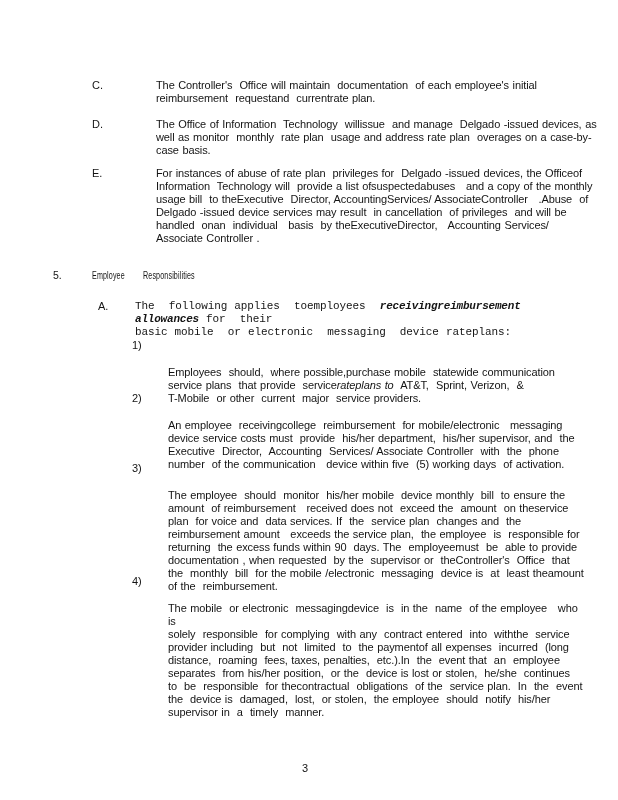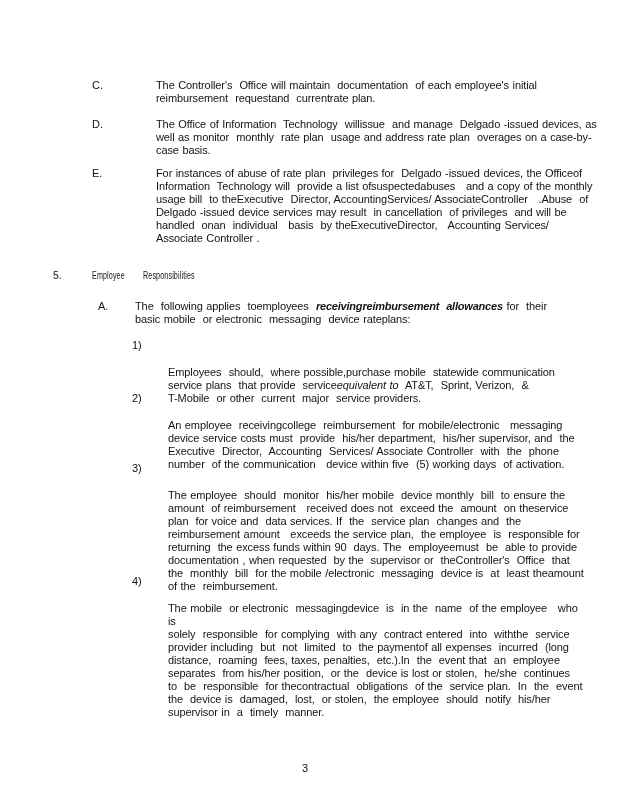--- a/index.html
+++ b/index.html
@@ -19,21 +19,21 @@
   .txt { white-space: pre-wrap; word-spacing: 0.6px; letter-spacing: -0.1px; }
 
   
   .cde { left: 92px; }
   .cde .lbl { width: 36px; }
   .cde .txt { width: 468px; margin-left: 28px; }
 
   
   .a-row { left: 98px; }
   .a-row .lbl { width: 37px; }
-  .a-row .txt { width: 450px; }
+  .a-row .txt { width: 450px; font-family: Liberation Mono, monospace; }
 
   
   .num-row { left: 132px; }
   .num-row .lbl { width: 36px; }
   .num-row .txt { width: 416px; margin-top: 27px; }
 
   
   .heading { position: absolute; left: 53px; width: 300px; height: 14px; font-size: 10.5px; }
   .heading span { position: absolute; top: 0; white-space: nowrap; }
   .sec-num { left: 0; }
@@ -82,21 +82,21 @@
 
   <div class="row a-row" style="top:300px">
     <span class="lbl">A.</span>
     <span class="txt"><span>The  following applies  toemployees  </span><span class="bi">receivingreimbursement  allowances</span><span> for  their
 basic mobile  or electronic  messaging  device rateplans:</span></span>
   </div>
 
   <div class="row num-row" style="top:339px">
     <span class="lbl">1)</span>
     <span class="txt"><span>Employees  should,  where possible,purchase mobile  statewide communication
-service plans  that provide  service</span><span class="it">equivalent to</span><span>  AT&amp;T,  Sprint, Verizon,  &amp;
+service plans  that provide  service</span><span class="it">rateplans to</span><span>  AT&amp;T,  Sprint, Verizon,  &amp;
 T-Mobile  or other  current  major  service providers.</span></span>
   </div>
 
   <div class="row num-row" style="top:392px">
     <span class="lbl">2)</span>
     <span class="txt">An employee  receivingcollege  reimbursement  for mobile/electronic   messaging
 device service costs must  provide  his/her department,  his/her supervisor, and  the
 Executive  Director,  Accounting  Services/ Associate Controller  with  the  phone
 number  of the communication   device within five  (5) working days  of activation.</span>
   </div>

